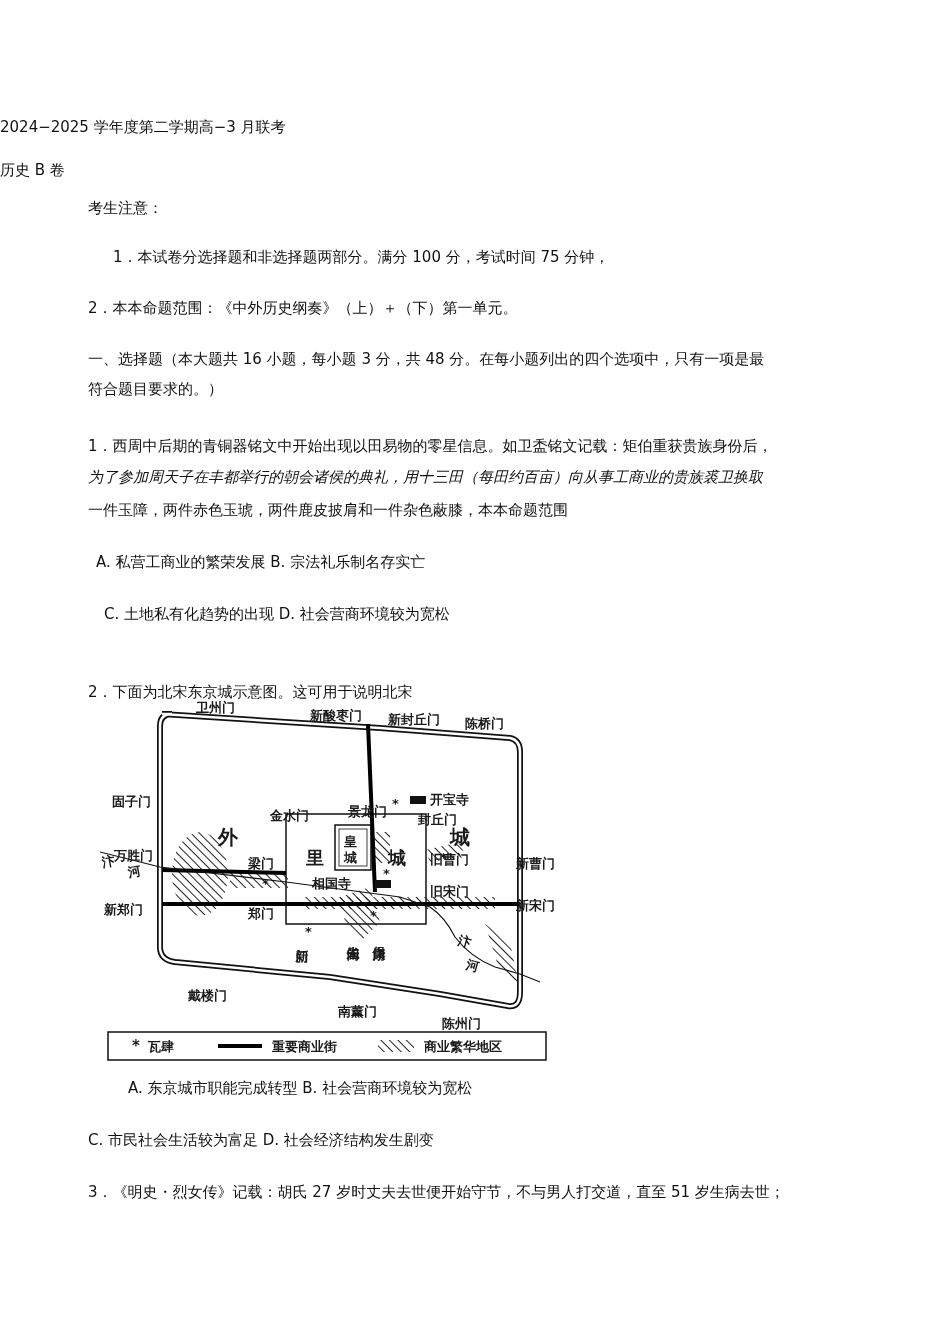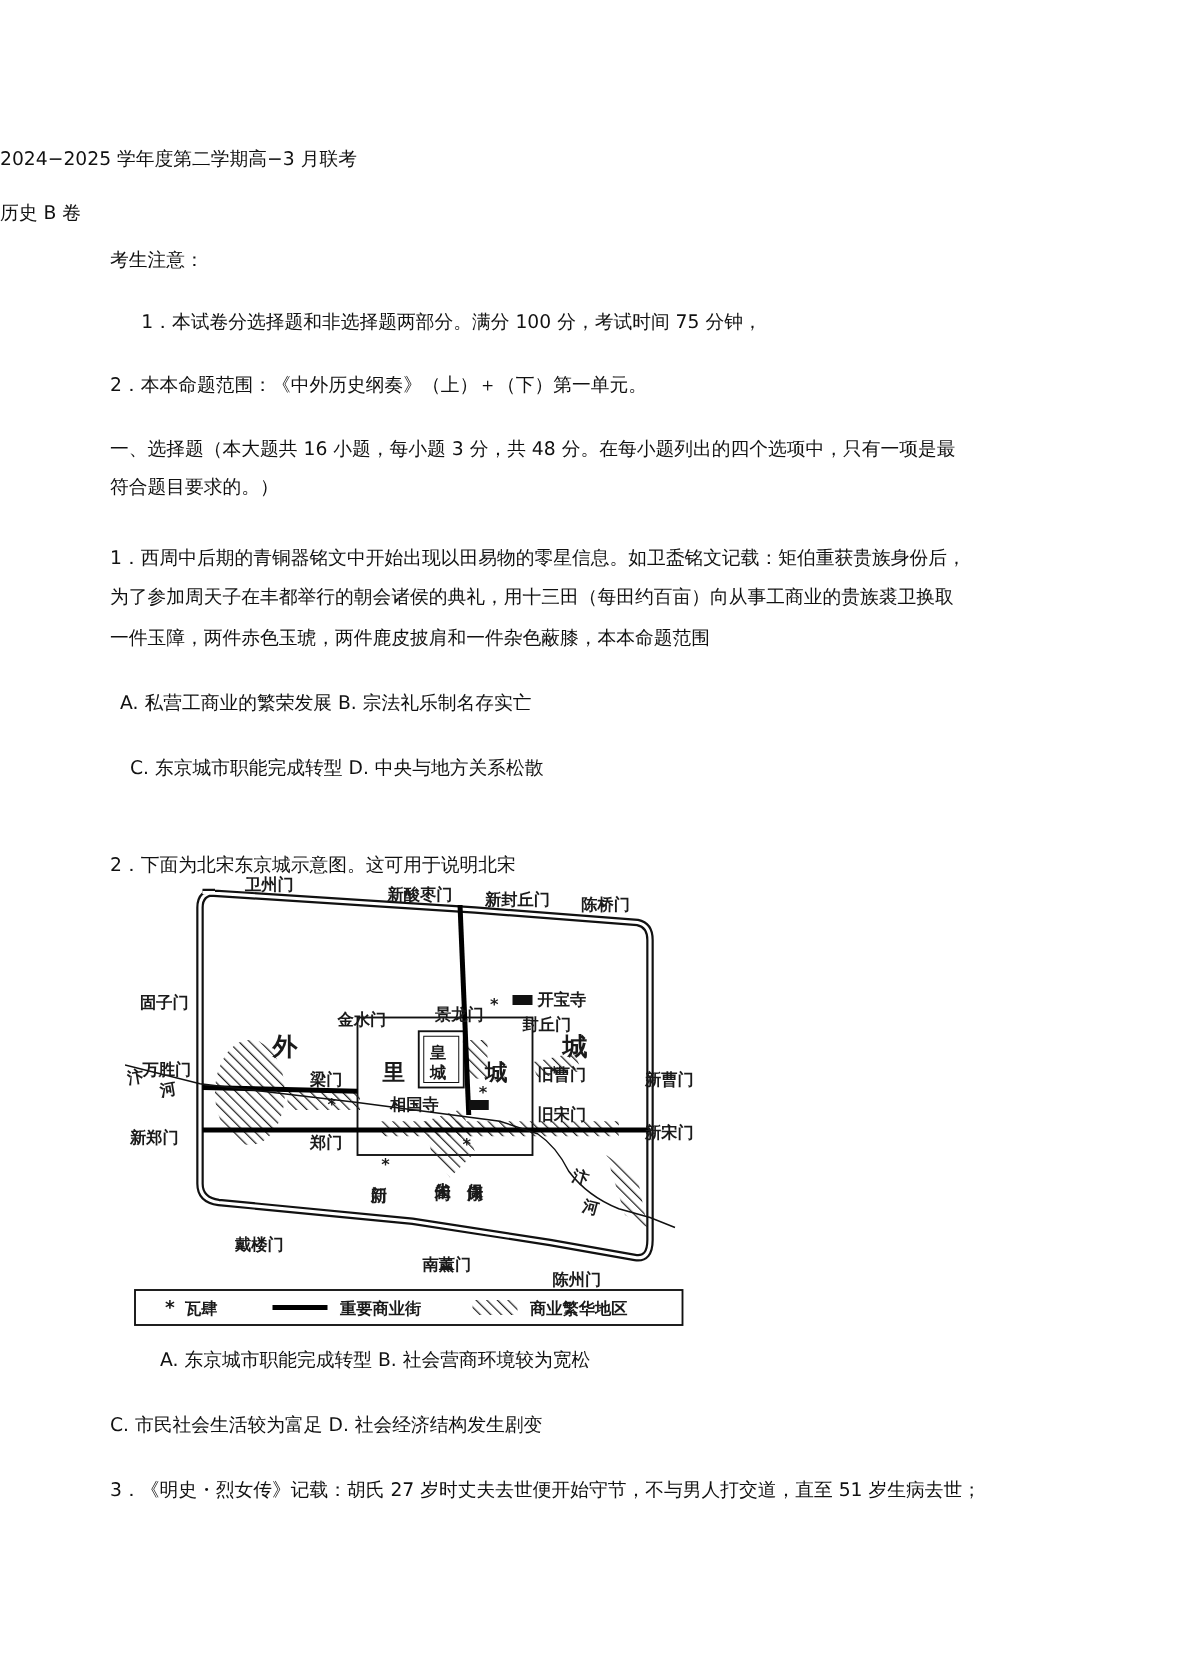--- a/index.html
+++ b/index.html
@@ -21,24 +21,24 @@
 <div class="t center" style="top:160px;">历史 B 卷</div>
 
 <div class="t" style="left:88px; top:198px;">考生注意：</div>
 <div class="t" style="left:88px; top:247px;margin-left:25px;">1．本试卷分选择题和非选择题两部分。满分 100 分，考试时间 75 分钟，</div>
 <div class="t" style="left:88px; top:298px;">2．本本命题范围：《中外历史纲奏》（上）＋（下）第一单元。</div>
 
 <div class="t" style="left:88px; top:349px;">一、选择题（本大题共 16 小题，每小题 3 分，共 48 分。在每小题列出的四个选项中，只有一项是最</div>
 <div class="t" style="left:88px; top:379px;">符合题目要求的。）</div>
 
 <div class="t" style="left:88px; top:436px;">1．西周中后期的青铜器铭文中开始出现以田易物的零星信息。如卫盉铭文记载：矩伯重获贵族身份后，</div>
-<div class="t" style="left:88px; top:467px;">为了参加周天子在丰都举行的朝会诸侯的典礼，用十三田（每田约百亩）向从事工商业的贵族裘卫换取</div>
+<div class="t" style="left:88px; top:467px;font-style:italic;">为了参加周天子在丰都举行的朝会诸侯的典礼，用十三田（每田约百亩）向从事工商业的贵族裘卫换取</div>
 <div class="t" style="left:88px; top:500px;">一件玉障，两件赤色玉琥，两件鹿皮披肩和一件杂色蔽膝，本本命题范围</div>
 <div class="t" style="left:96px; top:552px;">A. 私营工商业的繁荣发展 B. 宗法礼乐制名存实亡</div>
-<div class="t" style="left:104px; top:604px;">C. 东京城市职能完成转型 D. 中央与地方关系松散</div>
+<div class="t" style="left:104px; top:604px;">C. 土地私有化趋势的出现 D. 社会营商环境较为宽松</div>
 
 <div class="t" style="left:88px; top:657px;margin-top:25px;">2．下面为北宋东京城示意图。这可用于说明北宋</div>
 
 <div class="map">
   <svg viewBox="0 0 460 372" xmlns="http://www.w3.org/2000/svg">
     <defs>
       <pattern id="hatch" patternUnits="userSpaceOnUse" width="6" height="6" patternTransform="rotate(-45)">
         <line x1="0" y1="0" x2="0" y2="6" stroke="#222" stroke-width="2"></line>
       </pattern>
     </defs>

